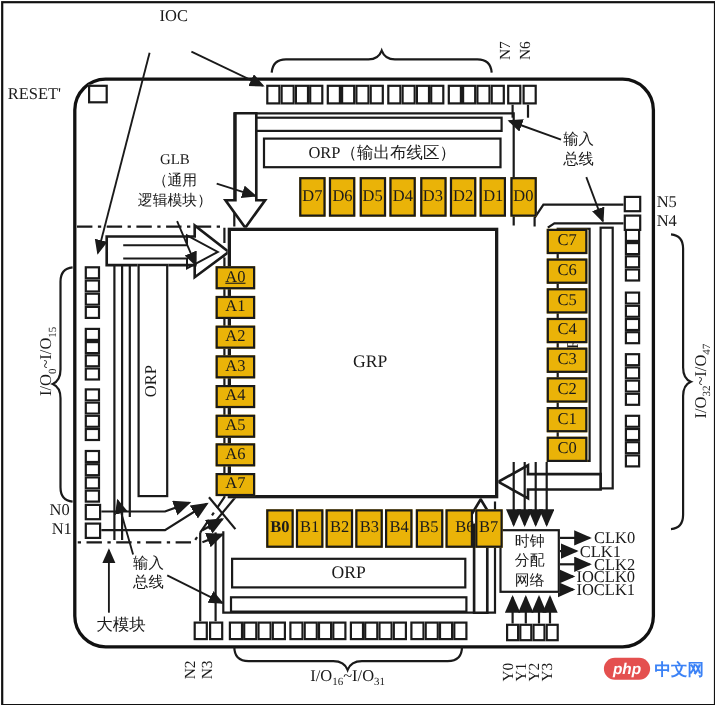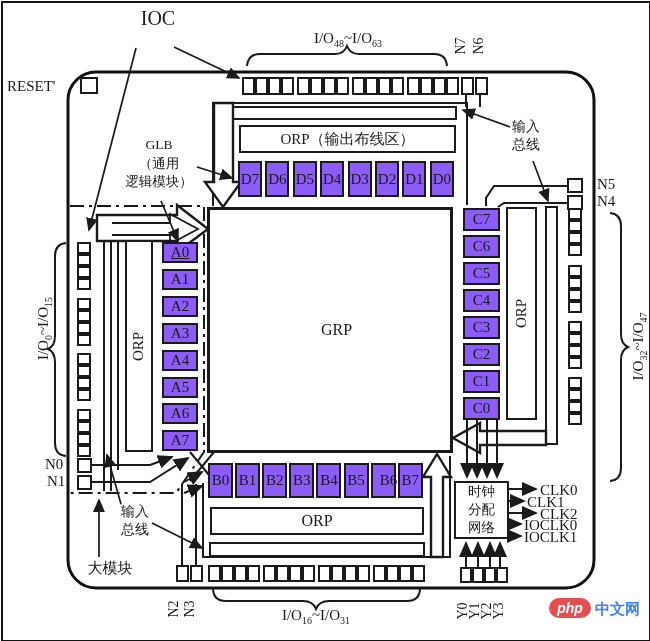--- a/index.html
+++ b/index.html
@@ -1,21 +1,21 @@
 <!DOCTYPE html>
 <html><head>
 <meta charset="utf-8">
 <style>
   html,body{margin:0;padding:0;background:#fff;}
   #stage{position:relative;width:650px;height:641px;background:#fff;overflow:hidden;
          font-family:"Liberation Serif","DejaVu Serif",serif;color:#1a1a1a;}
   #frame{position:absolute;left:1px;top:1px;width:646px;height:637px;border:2px solid #111;}
   .cell{position:absolute;border:2px solid #1a1a1a;background:#fff;box-sizing:border-box;}
-  .glb{position:absolute;border:2.5px solid #1a1a1a;background:#8b5cf6;display:flex;align-items:center;
-       justify-content:center;font-size:15px;box-sizing:border-box;}
+  .glb{position:absolute;border:2.5px solid #1a1a1a;background:#eab308;display:flex;align-items:center;
+       justify-content:center;font-size:15px;box-sizing:border-box;margin-left:34px;}
   .box{position:absolute;border:2.5px solid #1a1a1a;background:#fff;display:flex;align-items:center;
        justify-content:center;box-sizing:border-box;}
   .lbl{position:absolute;text-align:center;white-space:nowrap;}
   .rot{transform:rotate(-90deg);}
   .vtext{display:flex;align-items:center;justify-content:center;}
   sub{font-size:10px;}
   #grp-box{flex-direction:column;line-height:20px;}
   #clock-box{flex-direction:column;font-size:13.5px;line-height:18px;}
   .wm-oval{position:absolute;background:#e4504f;border-radius:11px;color:#fff;
            font-style:italic;font-weight:bold;font-size:14px;display:flex;align-items:center;justify-content:center;
@@ -131,33 +131,30 @@
     <span>分配</span>
     <span>网络</span>
   </div>
   <div class="lbl" style="left:540px;top:482px;font-size:15px;">CLK0</div>
   <div class="lbl" style="left:527px;top:494px;font-size:15px;">CLK1</div>
   <div class="lbl" style="left:540px;top:506px;font-size:15px;">CLK2</div>
   <div class="lbl" style="left:524px;top:517px;font-size:15px;">IOCLK0</div>
   <div class="lbl" style="left:524px;top:529px;font-size:15px;">IOCLK1</div>
 
   <div class="lbl" style="left:7px;top:78px;font-size:15px;">RESET'</div>
-  <div class="lbl" style="left:108px;top:7px;width:100px;font-size:20px;">IOC</div>
+  <div class="lbl" style="left:108px;top:7px;width:100px;font-size:15px;">IOC</div>
   <div class="lbl" style="left:119px;top:137px;width:80px;font-size:13.5px;">GLB</div>
   <div class="lbl" style="left:119px;top:155px;width:80px;font-size:13.5px;">（通用</div>
   <div class="lbl" style="left:119px;top:173px;width:80px;font-size:13.5px;">逻辑模块）</div>
   <div class="lbl" style="left:503px;top:118px;width:46px;font-size:14px;">输入</div>
   <div class="lbl" style="left:503px;top:136px;width:46px;font-size:14px;">总线</div>
   <div class="lbl" style="left:112px;top:503px;width:46px;font-size:14px;">输入</div>
   <div class="lbl" style="left:112px;top:521px;width:46px;font-size:14px;">总线</div>
   <div class="lbl" style="left:78px;top:559px;width:64px;font-size:15px;">大模块</div>
 
-  <div class="lbl" style="left:282px;top:30px;width:132px;font-size:15px;">
-    <span>I/O</span><sub>48</sub><span>~I/O</span><sub>63</sub>
-  </div>
   <div class="lbl rot" style="left:-26px;top:319px;width:140px;font-size:15px;">
     <span>I/O</span><sub>0</sub><span>~I/O</span><sub>15</sub>
   </div>
   <div class="lbl rot" style="left:569px;top:337px;width:140px;font-size:15px;">
     <span>I/O</span><sub>32</sub><span>~I/O</span><sub>47</sub>
   </div>
   <div class="lbl" style="left:251px;top:607px;width:130px;font-size:15px;">
     <span>I/O</span><sub>16</sub><span>~I/O</span><sub>31</sub>
   </div>
 
@@ -177,21 +174,21 @@
   <div class="wm-oval" style="left:549px;top:598px;width:42px;height:20px;">php</div>
   <div class="wm-txt" style="left:595px;top:600px;">中文网</div>
 <div class="glb" style="left: 162px; top: 242px; width: 36px; height: 21px; text-decoration: underline;">A0</div>
     <div class="glb" style="left: 162px; top: 268.9px; width: 36px; height: 21px;">A1</div>
     <div class="glb" style="left: 162px; top: 295.8px; width: 36px; height: 21px;">A2</div>
     <div class="glb" style="left: 162px; top: 322.7px; width: 36px; height: 21px;">A3</div>
     <div class="glb" style="left: 162px; top: 349.6px; width: 36px; height: 21px;">A4</div>
     <div class="glb" style="left: 162px; top: 376.5px; width: 36px; height: 21px;">A5</div>
     <div class="glb" style="left: 162px; top: 403.4px; width: 36px; height: 21px;">A6</div>
     <div class="glb" style="left: 162px; top: 430.3px; width: 36px; height: 21px;">A7</div>
-    <div class="glb" style="left: 208px; top: 463px; width: 25px; height: 35px;">B0</div>
+    <div class="glb" style="left: 208px; top: 463px; width: 25px; height: 35px; font-weight: bold;">B0</div>
     <div class="glb" style="left: 235.1px; top: 463px; width: 25px; height: 35px;">B1</div>
     <div class="glb" style="left: 262.2px; top: 463px; width: 25px; height: 35px;">B2</div>
     <div class="glb" style="left: 289.3px; top: 463px; width: 25px; height: 35px;">B3</div>
     <div class="glb" style="left: 316.4px; top: 463px; width: 25px; height: 35px;">B4</div>
     <div class="glb" style="left: 343.5px; top: 463px; width: 25px; height: 35px;">B5</div>
     <div class="glb" style="left: 370.6px; top: 463px; width: 25px; height: 35px; padding-left: 11px;">B6</div>
     <div class="glb" style="left: 397.7px; top: 463px; width: 25px; height: 35px;">B7</div>
     <div class="glb" style="left: 463px; top: 208px; width: 37px; height: 23px;">C7</div>
     <div class="glb" style="left: 463px; top: 235px; width: 37px; height: 23px;">C6</div>
     <div class="glb" style="left: 463px; top: 262px; width: 37px; height: 23px;">C5</div>

